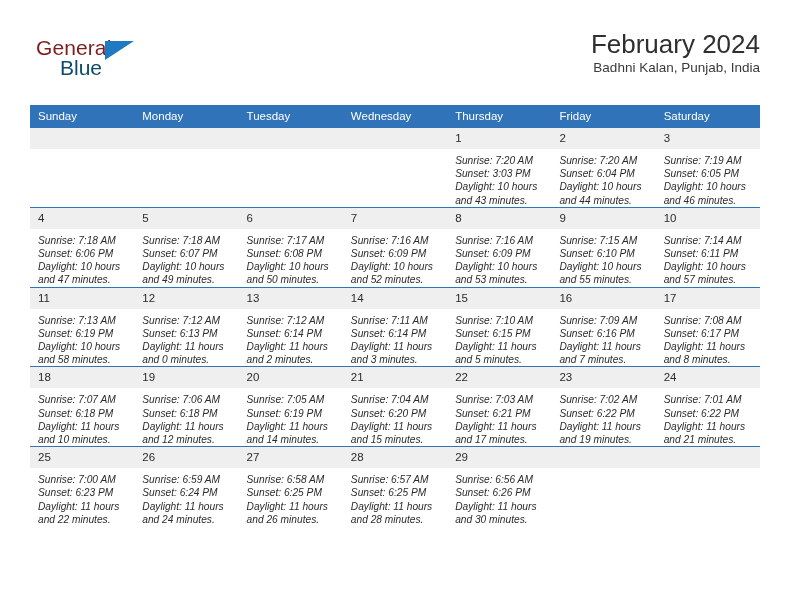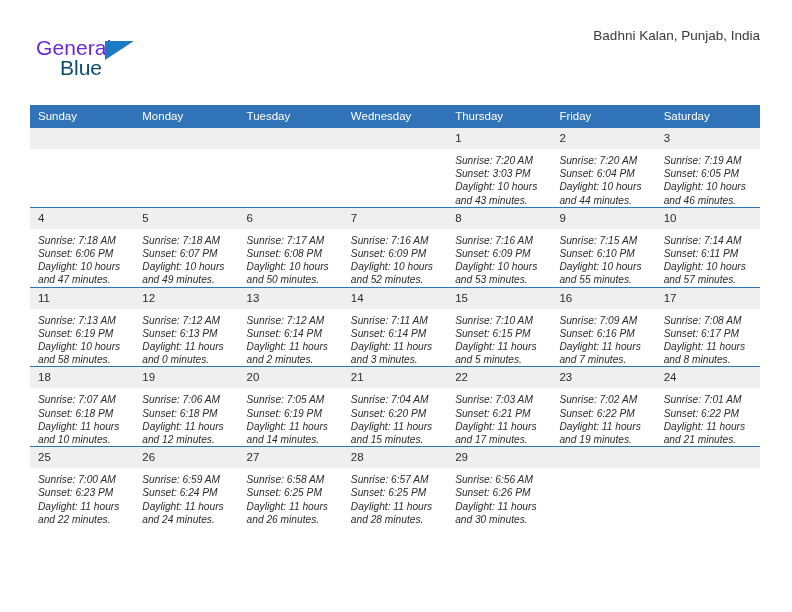--- a/index.html
+++ b/index.html
@@ -35,21 +35,21 @@
     top: 8px;
     width: 130px;
     height: 52px;
   }
   .brand-general {
     position: absolute;
     left: 0;
     top: 0;
     font-size: 21px;
     letter-spacing: 0.1px;
-    color: #6d28d9;
+    color: #7f1d1d;
     font-family: "Liberation Sans", sans-serif;
   }
   .brand-blue {
     position: absolute;
     left: 24px;
     top: 20px;
     font-size: 21px;
     color: #0c4a6e;
     font-family: "Liberation Sans", sans-serif;
   }
@@ -141,20 +141,21 @@
 
   <div class="header">
 
     <div class="brand">
       <span class="brand-general">General</span>
       <span class="brand-tri"></span>
       <span class="brand-blue">Blue</span>
     </div>
 
     <div class="title-block">
+      <div class="cal-title">February 2024</div>
       <div class="cal-subtitle">Badhni Kalan, Punjab, India</div>
     </div>
 
   </div>
 
   <table class="cal">
     <thead>
       <tr>
         <th>Sunday</th>
         <th>Monday</th>

